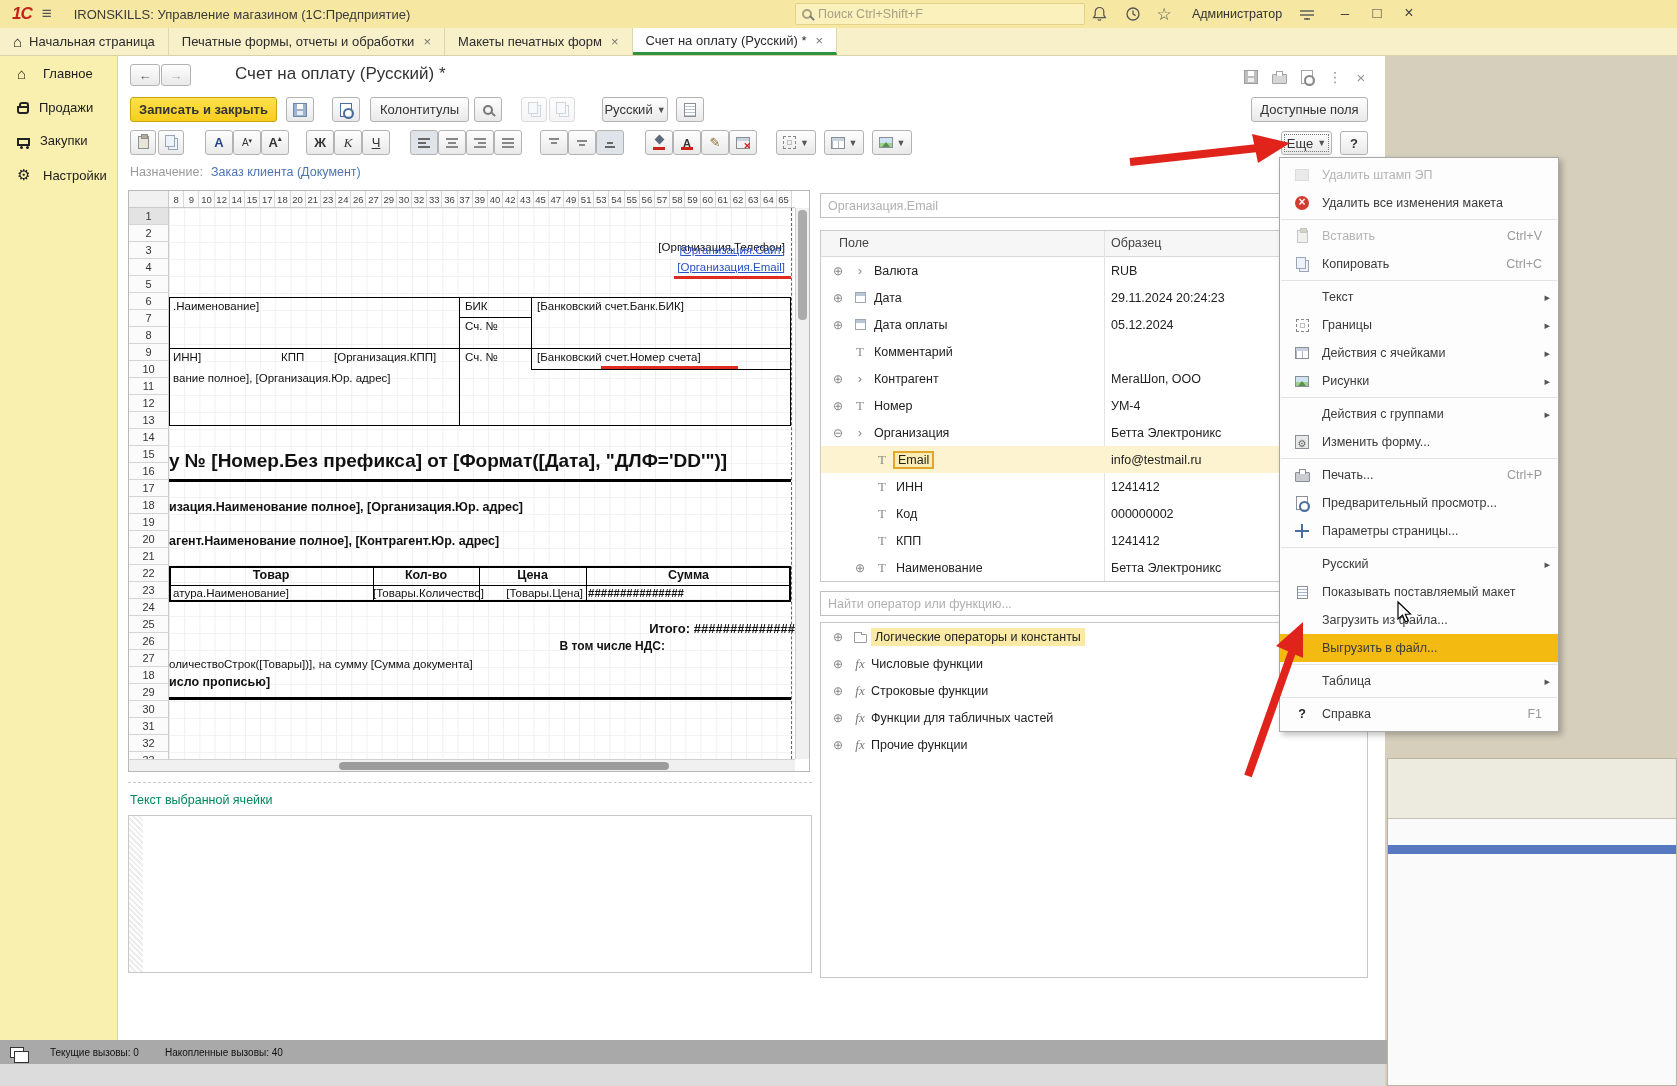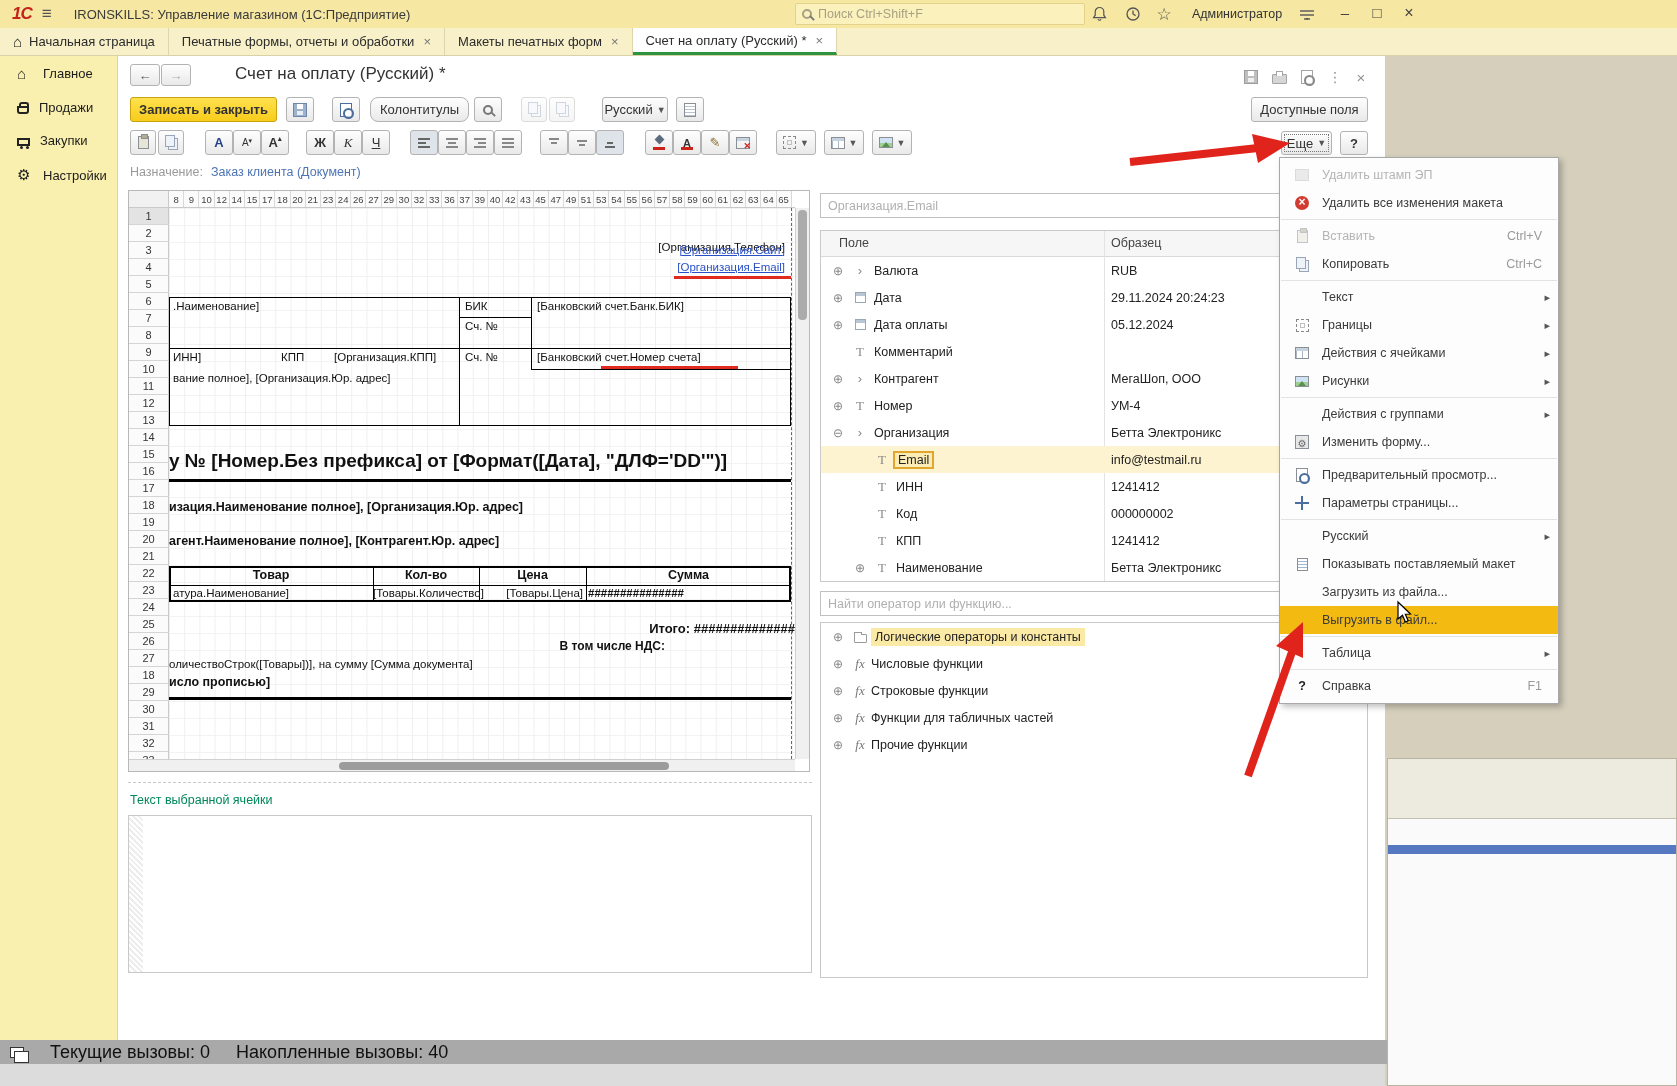--- a/index.html
+++ b/index.html
@@ -154,21 +154,21 @@
   .mitem .mlbl { margin-left:10px; white-space:nowrap; }
   .mitem .msc { position:absolute; right:16px; color:#9a9a9a; }
   .mitem .marr { position:absolute; right:8px; color:#555; font-size:11px; }
   .mitem.disabled { color:#b4b4b4; }
   .mitem.disabled .i-stamp, .mitem.disabled .i-paste { opacity:.5; }
   .mitem.hl { background:#f3ba12; }
   .msep { border-top:1px solid #e3e3e3; margin:2px 1px; }
   .mhelp { font-weight:bold; color:#222; }
 
   
-  .statusbar { position:absolute; left:0; top:1040px; width:1584px; height:24px; background:#a9a9a9; display:flex; align-items:center; gap:26px; padding-left:10px; font-size:18px; color:#111; }
+  .statusbar { position:absolute; left:0; top:1040px; width:1584px; height:24px; background:#a9a9a9; display:flex; align-items:center; gap:26px; padding-left:10px; font-size:10px; color:#111; }
   .statusbar .grp { display:flex; align-items:center; gap:8px; }
   .below { position:absolute; left:0; top:1064px; width:1385px; height:22px; background:#dcdcdc; }
   .bgwin { position:absolute; left:1387px; top:758px; width:290px; height:328px; background:#fafafa; border:1px solid #b9b4a4; }
   .bgwin .strip { height:60px; background:#edeae0; border-bottom:1px solid #c4c0b2; }
   .bgwin .bluebar { position:absolute; left:0; right:0; top:86px; height:9px; background:#5578c1; }
 
   .overlay { position:absolute; left:0; top:0; width:1677px; height:1086px; pointer-events:none; z-index:90; }
 </style>
 </head>
 <body>
@@ -272,21 +272,21 @@
   <div class="hdr-ic" style="left:1324px; font-size:14px; filter:none; color:#777;">⋮</div>
   <div class="hdr-ic" style="left:1350px; font-size:15px; filter:none; color:#777;">×</div>
 
   <div class="btn save-btn" style="left:130px; top:97px; width:147px; height:25px;">Записать и закрыть</div>
   <div class="btn icon-only" style="left:286px; top:97px;">
       <span class="i-floppy"></span>
     </div>
   <div class="btn icon-only" style="left:332px; top:97px;">
       <span class="i-preview" style="border-color:#4a6f9e;"></span>
     </div>
-  <div class="btn" style="left:370px; top:97px; width:99px; height:25px;border-radius:8px;">Колонтитулы</div>
+  <div class="btn" style="left:370px; top:97px; width:99px; height:25px;">Колонтитулы</div>
   <div class="btn icon-only" style="left:474px; top:97px;">
       <span class="i-mag"></span>
     </div>
   <div class="btn icon-only disabled" style="left:521px; top:97px; width:26px;">
       <span class="i-copy"></span>
     </div>
   <div class="btn icon-only disabled" style="left:549px; top:97px; width:26px;">
       <span class="i-copy"></span>
     </div>
   <div class="btn" style="left:602px; top:97px; width:66px; height:25px;">
@@ -768,20 +768,27 @@
       </div>
       <div class="mitem">
         <span class="mic">
           <span class="i-gearbox"></span>
         </span>
         <span class="mlbl">Изменить форму...</span>
       </div>
       <div class="msep"></div>
       <div class="mitem">
         <span class="mic">
+          <span class="i-print"></span>
+        </span>
+        <span class="mlbl">Печать...</span>
+        <span class="msc">Ctrl+P</span>
+      </div>
+      <div class="mitem">
+        <span class="mic">
           <span class="i-preview"></span>
         </span>
         <span class="mlbl">Предварительный просмотр...</span>
       </div>
       <div class="mitem">
         <span class="mic">
           <span class="i-pageset"></span>
         </span>
         <span class="mlbl">Параметры страницы...</span>
       </div>

